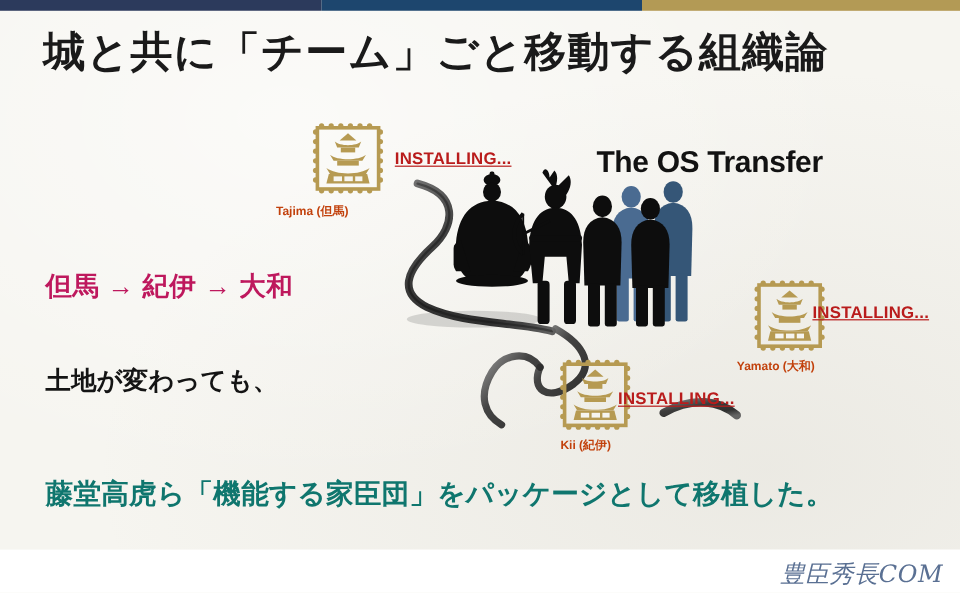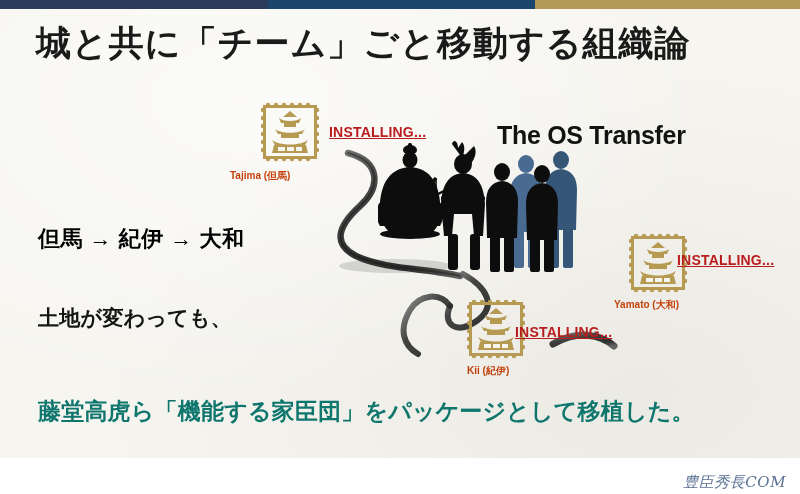--- a/index.html
+++ b/index.html
@@ -71,21 +71,21 @@
     white-space: nowrap;
   }
 
   
   .route-line {
     position: absolute;
     left: 38px;
     top: 224px;
     font-size: 22px;
     font-weight: 700;
-    color: #000000;
+    color: #be185d;
     white-space: nowrap;
     letter-spacing: 0.5px;
   }
   .body-copy {
     position: absolute;
     left: 38px;
     top: 264px;
     font-size: 21px;
     font-weight: 700;
     line-height: 1.38;
@@ -106,21 +106,21 @@
     letter-spacing: 0.2px;
   }
 
   
   .watermark {
     position: absolute;
     right: 14px;
     bottom: 2px;
     font-family: "DejaVu Serif", "Liberation Serif", serif;
     font-style: italic;
-    font-size: 15px;
+    font-size: 20px;
     color: #5a7093;
     letter-spacing: 0.5px;
     white-space: nowrap;
   }
 
   
   .node { position: absolute; }
   .stamp {
     position: relative;
     width: 62px;

